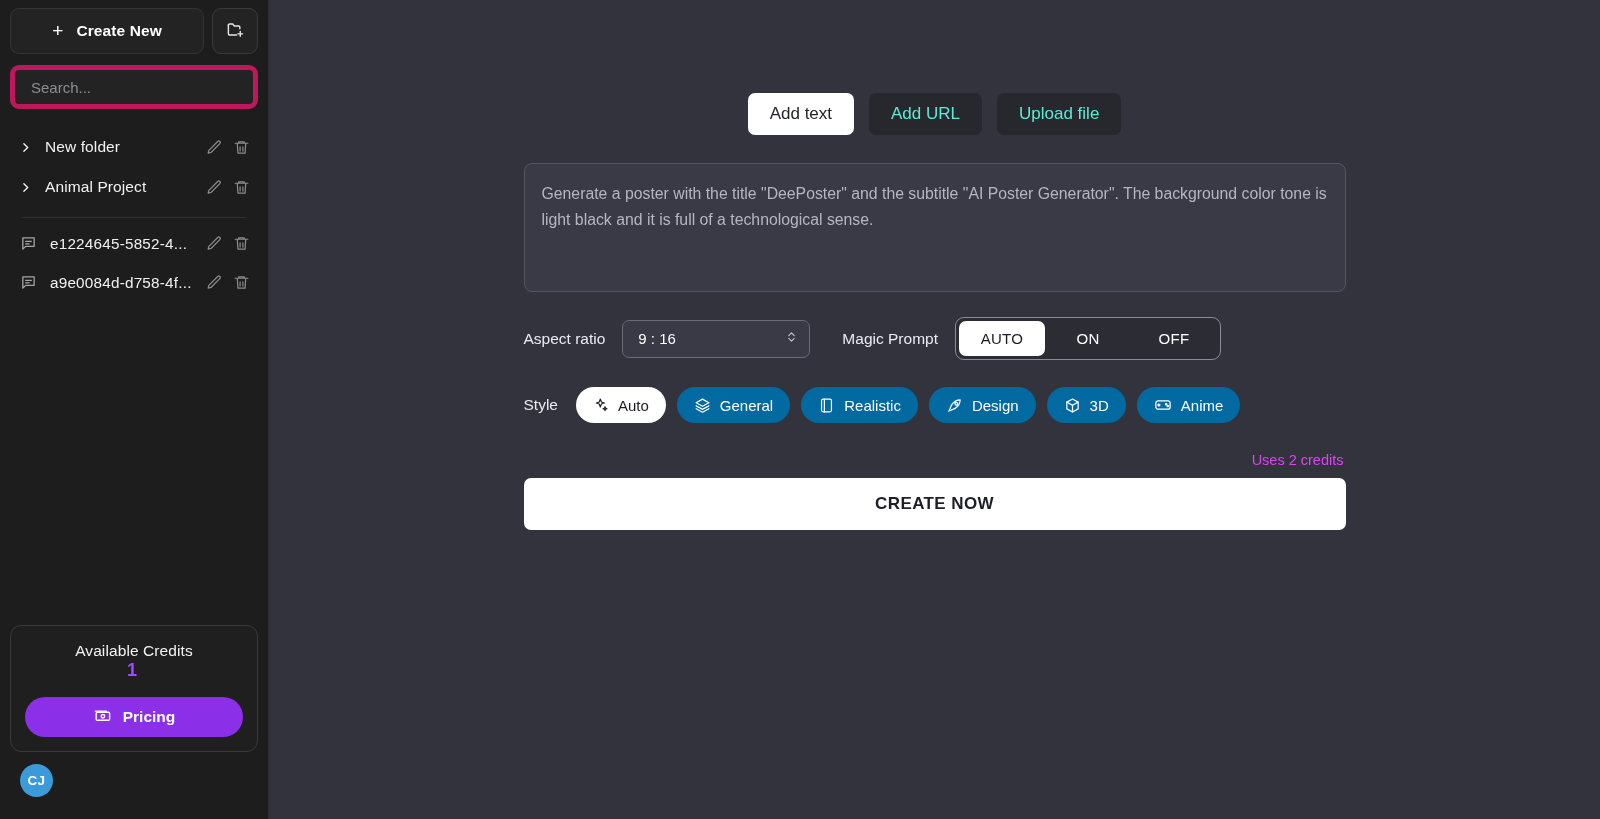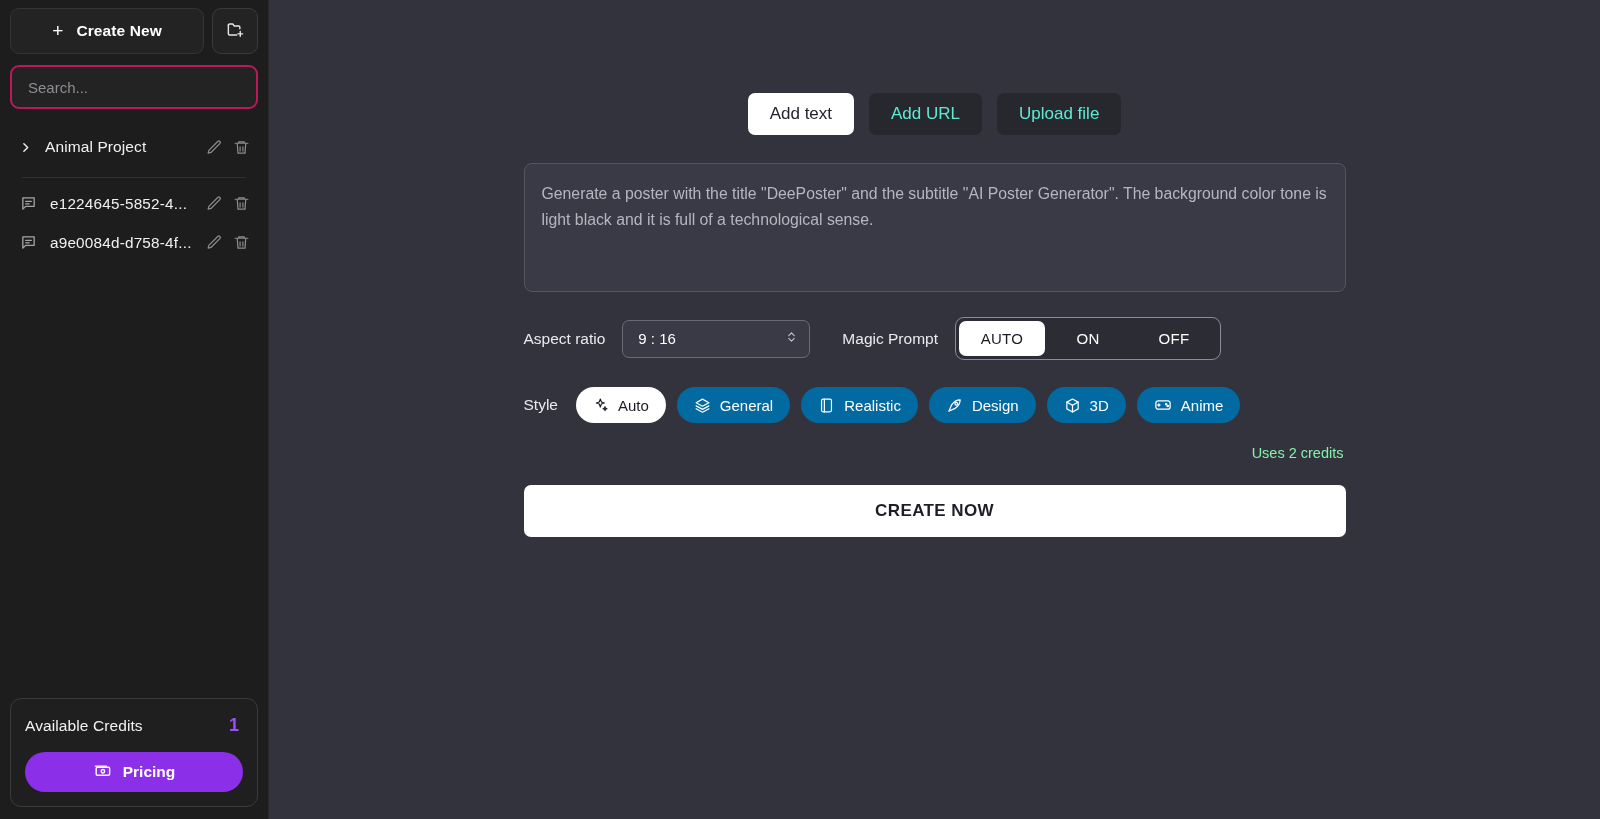--- a/index.html
+++ b/index.html
@@ -35,21 +35,21 @@
     width: 46px; height: 46px;
     background: #232323;
     border: 1px solid #3a3a3a;
     border-radius: 9px;
     display: flex; align-items: center; justify-content: center;
     cursor: pointer;
   }
   .search-box {
     margin-top: 11px; height: 44px;
     background: #232323;
-    border: 2px solid #be185d;
+    border: 5px solid #be185d;
     border-radius: 9px;
     display: flex; align-items: center;
     padding: 0 16px;
   }
   .search-box input {
     background: transparent; border: none; outline: none;
     color: #d8d8d8; font-size: 15px;
     font-family: "Liberation Sans", sans-serif;
     width: 100%;
   }
@@ -92,20 +92,21 @@
   .credits-card {
     margin: 0 10px 12px 10px;
     border: 1px solid #3a3a3a;
     border-radius: 11px;
     padding: 16px 14px 14px 14px;
     background: #1f1f1f;
   }
   .credits-row {
     display: flex; align-items: center; justify-content: space-between;
     margin-bottom: 16px;
+    flex-direction: column;
   }
   .credits-label { color: #f2f2f2; font-size: 15.5px; letter-spacing: .1px; }
   .credits-value { color: #9b4dff; font-size: 18px; font-weight: 700; padding-right: 4px; }
   .pricing-btn {
     height: 40px; border-radius: 20px;
     background: #8b2fe8;
     display: flex; align-items: center; justify-content: center; gap: 11px;
     color: #fff; font-size: 15.5px; font-weight: 700; cursor: pointer;
   }
 
@@ -195,25 +196,25 @@
     height: 36px; padding: 0 17px;
     border-radius: 18px;
     background: #0369a1;
     display: flex; align-items: center; gap: 9px;
     color: #ffffff; font-size: 15px; cursor: pointer;
   }
   .chip.active { background: #ffffff; color: #1c1c24; }
   .chip svg { display: block; }
 
   .credits-note {
-    margin-top: 22px; text-align: right;
-    color: #86efac; font-size: 14.5px; padding-right: 2px;
+    margin-top: 29px; text-align: right;
+    color: #d946ef; font-size: 14.5px; padding-right: 2px;
   }
   .create-now {
-    margin-top: 24px;
+    margin-top: 10px;
     width: 822px; height: 52px;
     background: #ffffff; border-radius: 7px;
     display: flex; align-items: center; justify-content: center;
     color: #1e1e28; font-size: 17px; font-weight: 700;
     letter-spacing: .4px; cursor: pointer;
   }
 </style>
 </head>
 <body>
 
@@ -237,20 +238,40 @@
         </div>
       </div>
 
       <div class="search-box">
         <input type="text" placeholder="Search..." style="">
       </div>
     </div>
 
     <div class="tree">
 
+      <div class="tree-item">
+        <span class="chev">
+          <svg width="13" height="13" viewBox="0 0 24 24" fill="none" stroke="#efefef" stroke-width="2.6" stroke-linecap="round" stroke-linejoin="round">
+              <path d="M9 5l7 7-7 7"></path>
+            </svg>
+        </span>
+        <span class="tree-label">New folder</span>
+        <span class="row-actions">
+          <span class="icon-btn">
+            <svg width="17" height="17" viewBox="0 0 24 24" fill="none" stroke="#b7b7b7" stroke-width="1.7" stroke-linecap="round" stroke-linejoin="round">
+                <path d="M16.5 3.5a2.12 2.12 0 0 1 3 3L7 19l-4 1 1-4z"></path>
+              </svg>
+          </span>
+          <span class="icon-btn">
+            <svg width="17" height="17" viewBox="0 0 24 24" fill="none" stroke="#b7b7b7" stroke-width="1.7" stroke-linecap="round" stroke-linejoin="round">
+                <path d="M3 6h18M8 6V4h8v2M6 6l1 14h10l1-14M10 11v6M14 11v6"></path>
+              </svg>
+          </span>
+        </span>
+      </div>
 
       <div class="tree-item">
         <span class="chev">
           <svg width="13" height="13" viewBox="0 0 24 24" fill="none" stroke="#efefef" stroke-width="2.6" stroke-linecap="round" stroke-linejoin="round">
               <path d="M9 5l7 7-7 7"></path>
             </svg>
         </span>
         <span class="tree-label">Animal Project</span>
         <span class="row-actions">
           <span class="icon-btn">
@@ -327,20 +348,23 @@
           <svg width="19" height="19" viewBox="0 0 24 24" fill="none" stroke="#ffffff" stroke-width="1.8" stroke-linecap="round" stroke-linejoin="round">
             <rect x="4" y="8" width="17" height="10" rx="1.6"></rect>
             <circle cx="12.5" cy="13" r="2.2"></circle>
             <path d="M3 6.5h14"></path>
           </svg>
         </span>
         <span>Pricing</span>
       </div>
     </div>
 
+    <div class="avatar-wrap">
+      <div class="avatar">CJ</div>
+    </div>
   </aside>
 
   <main class="main">
     <div class="main-inner">
 
 
       <div class="source-tabs">
         <div class="src-tab active">Add text</div>
         <div class="src-tab">Add URL</div>
         <div class="src-tab">Upload file</div>

